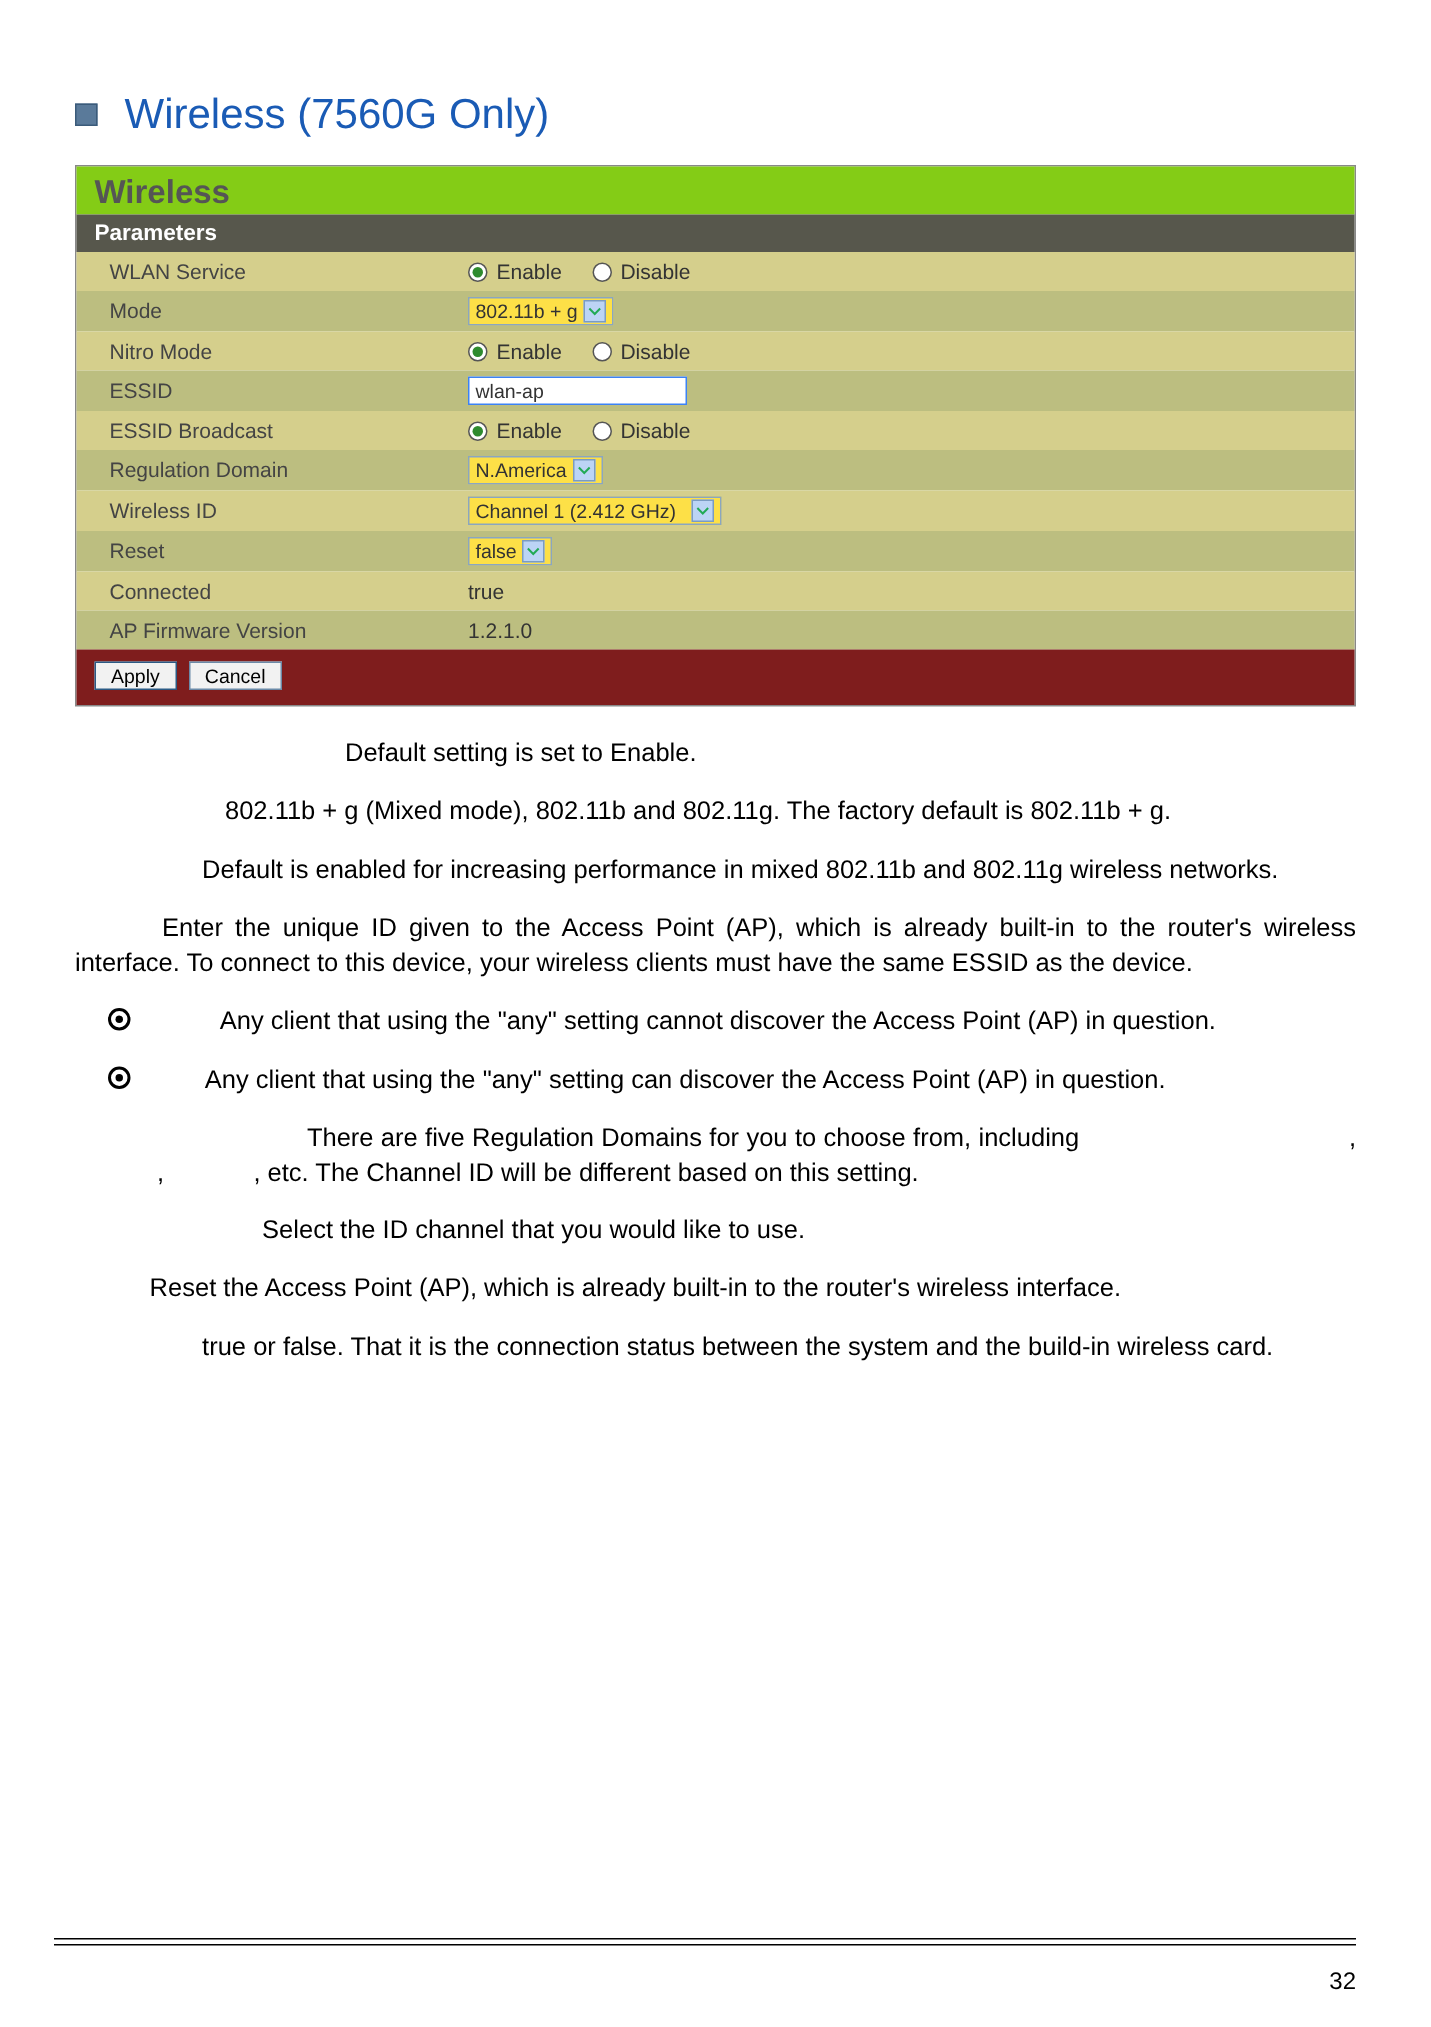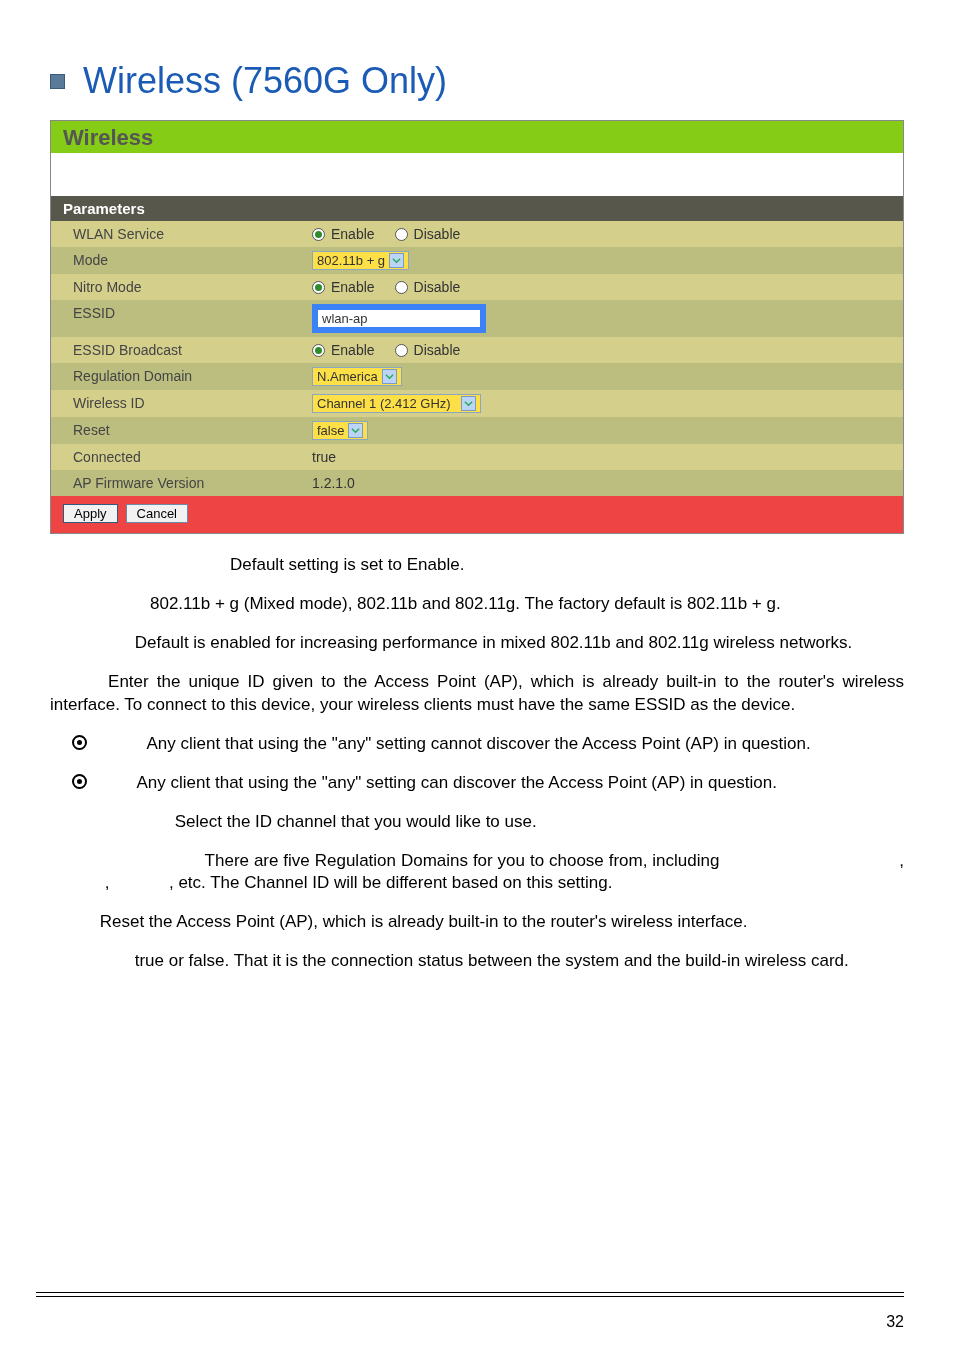--- a/index.html
+++ b/index.html
@@ -16,21 +16,21 @@
       position: relative;
     }
     .section-header { display: flex; align-items: center; margin-bottom: 18px; }
     .bullet-box {
       width: 15px; height: 15px;
       border: 1px solid #3b5b7a;
       background: #5a7a9a;
       margin-right: 18px;
     }
     .section-title {
-      font-size: 36px;
+      font-size: 28px;
       color: #1a5bb5;
       font-weight: normal;
     }
 
     .widget {
       border: 1px solid #888;
       background: #fff;
       width: 100%;
       font-size: 14px;
     }
@@ -40,21 +40,20 @@
       color: #555;
       padding: 4px 12px 2px 12px;
       background: #84cc16;
     }
     .params-header {
       background: #57574c;
       color: #fff;
       font-weight: bold;
       font-size: 15px;
       padding: 4px 12px;
-      margin-top: 43px;
     }
     .row { display: flex; }
     .row.even { background: #d5cf8c; }
     .row.odd  { background: #bcbe80; }
     .row .label {
       width: 255px;
       flex: 0 0 255px;
       padding: 5px 6px 5px 22px;
       color: #444;
       font-size: 14px;
@@ -97,28 +96,28 @@
       margin-left: 4px;
       width: 15px; height: 15px;
       background: #bcd4f5;
       border: 1px solid #7a9bc2;
       display: inline-flex;
       align-items: center;
       justify-content: center;
     }
     .select-arrow svg { width: 9px; height: 9px; display:block; }
     .text-input {
-      border: 6px solid #3b82f6;
+      border: 1px solid #3b82f6;
       background: #fff;
       padding: 1px 4px;
       font-size: 13px;
-      width: 174px;
+      width: 146px;
       display: inline-block;
     }
-    .button-row { padding: 8px 12px 10px; display: flex; gap: 8px; background:#ef4444; }
+    .button-row { padding: 8px 12px 10px; display: flex; gap: 8px; background:#7f1d1d; }
     .btn {
       border: 1px solid #6b8aa8;
       background: #f2f2f2;
       padding: 1px 10px;
       font-size: 13px;
       cursor: default;
     }
     .btn.apply { border: 1.5px solid #2b5a85; }
 
     .body-text { margin-top: 20px; font-size: 17px; color: #000; line-height: 1.35; }
@@ -308,36 +307,36 @@
       <span> Any client that using the "any" setting cannot discover the Access Point (AP) in question.</span>
     </p>
     <p>
       <span class="circled"></span>
       <span style="display:inline-block; width:35px"></span>
       <span> Any client that using the "any" setting can discover the Access Point (AP) in question.</span>
     </p>
   </div>
 
   <p>
-    <span style="display:inline-block; width:120px"></span>
-    <span> Select the ID channel that you would like to use.</span>
-  </p>
-
-  <p>
     <span style="display:inline-block; width:150px"></span>
     <span> There are five Regulation Domains for you to choose from, including </span>
     <span style="display:inline-block; width:170px"></span>
     <span>,</span>
     <span style="display:inline-block; width:50px"></span>
     <span>,</span>
     <span style="display:inline-block; width:50px"></span>
     <span>, etc. The Channel ID will be different based on this setting.</span>
   </p>
 
   <p>
+    <span style="display:inline-block; width:120px"></span>
+    <span> Select the ID channel that you would like to use.</span>
+  </p>
+
+  <p>
     <span style="display:inline-block; width:45px"></span>
     <span> Reset the Access Point (AP), which is already built-in to the router's wireless interface.</span>
   </p>
 
   <p>
     <span style="display:inline-block; width:80px"></span>
     <span> true or false. That it is the connection status between the system and the build-in wireless card.</span>
   </p>
 </div>
 

